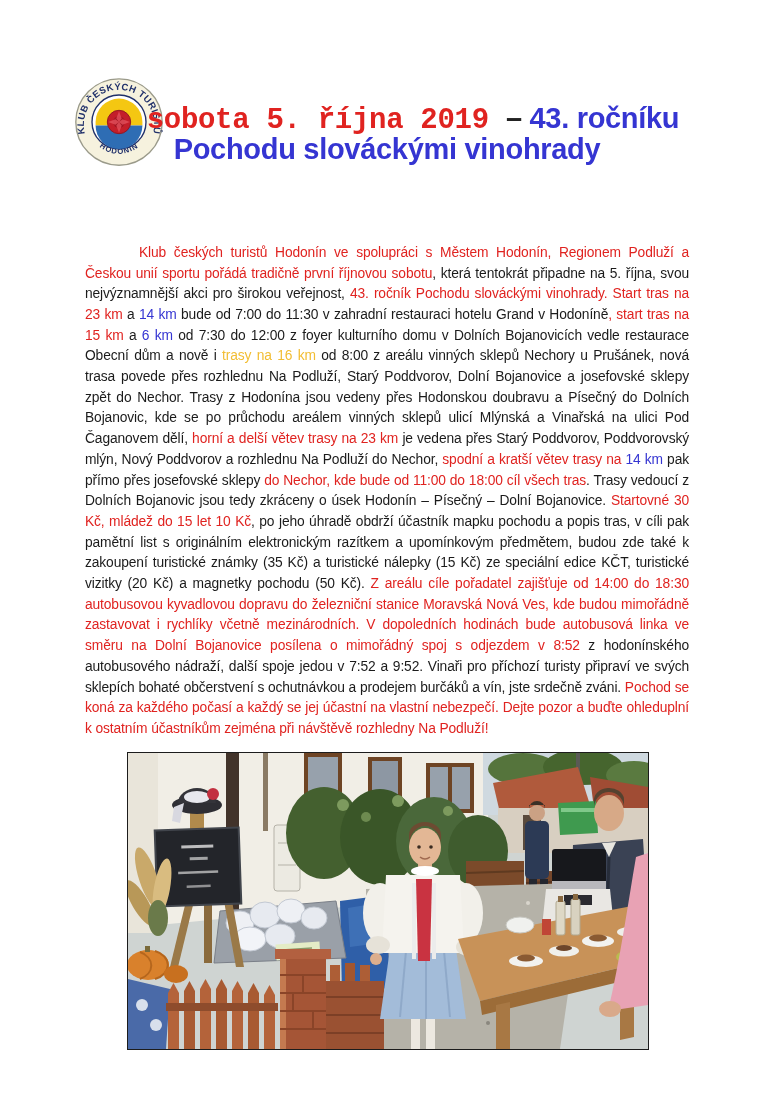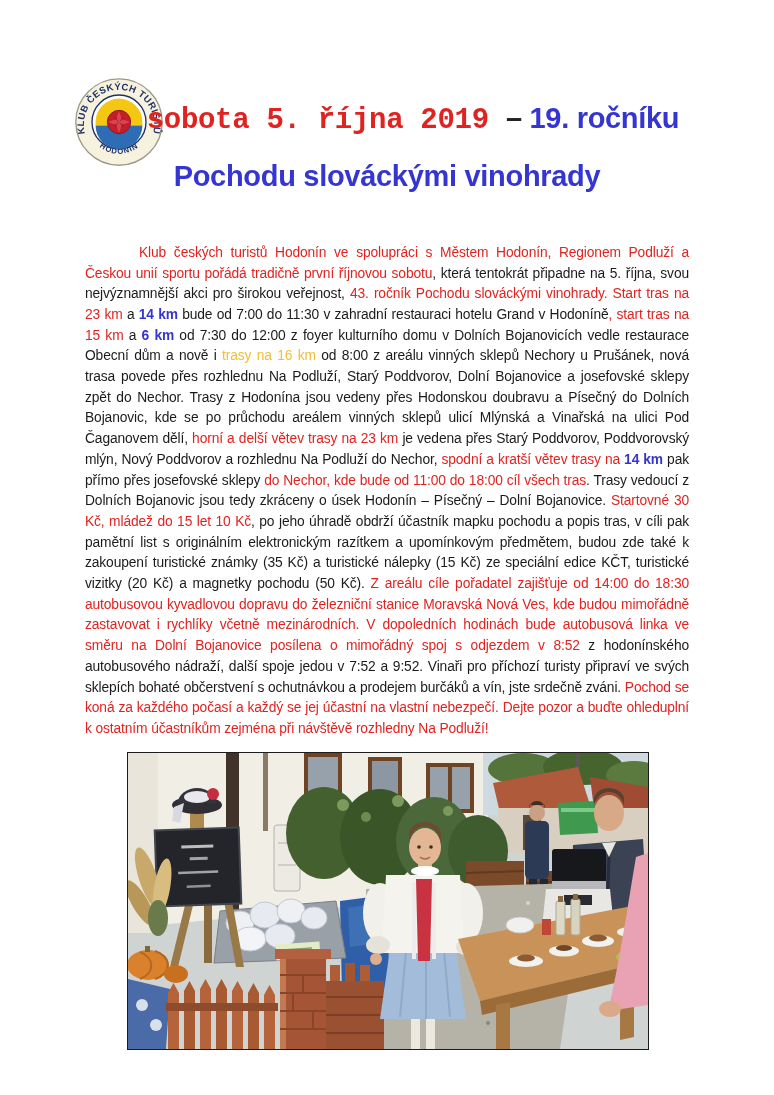--- a/index.html
+++ b/index.html
@@ -7,29 +7,29 @@
   }
   html,body{margin:0;padding:0;}
   body{
     width:774px;height:1095px;background:#ffffff;position:relative;overflow:hidden;
     font-family:"Liberation Sans",sans-serif;
   }
   .logo{position:absolute;left:74px;top:77px;width:90px;height:90px;}
   .headline{position:absolute;left:0;top:104px;width:774px;text-align:center;
     font-weight:bold;font-size:29px;letter-spacing:-0.3px;line-height:1.0;}
   .headline .line1{padding-left:52px;white-space:nowrap;}
-  .headline .line2{margin-top:27px;color:var(--blue);white-space:nowrap;}
+  .headline .line2{color:var(--blue);white-space:nowrap;}
   .h-red{color:var(--red);font-family:Liberation Mono, monospace;} .h-dark{color:#222;} .h-blue{color:var(--blue);}
   .article{
     position:absolute;left:85px;top:229px;width:604px;
     font-size:13.8px;letter-spacing:-0.12px;line-height:20.7px;
     text-align:justify;text-indent:54px;color:var(--ink);
   }
   .s-red{color:var(--red);font-weight:normal;}
-  .s-blue{color:var(--blue);font-weight:bold;}
+  .s-blue{color:var(--blue);font-weight:normal;}
   .s-yellow{color:var(--yellow);font-weight:normal;}
   .s-bold{color:var(--ink);font-weight:normal;}
   .s-plain{color:var(--ink);font-weight:normal;}
   .photo{
     position:absolute;left:127px;top:752px;width:520px;height:296px;
     border:1px solid #1c1c1c;background:#cfd4d2;
   }
   .photo svg{display:block;}
 </style>
 </head>
@@ -52,21 +52,21 @@
     <path d="M 24,50 A 26,26 0 0 1 76,50 L 76,54 L 24,54 Z" fill="#f4c712"></path>
     <path d="M 24,54 L 76,54 A 26,26 0 0 1 24,54 Z" fill="#2e6db4"></path>
     <circle cx="50" cy="50" r="13" fill="#c41e2a" stroke="#8e1420" stroke-width="1"></circle>
     <circle cx="50" cy="50" r="6.5" fill="#a31522"></circle>
     <path d="M50,38 L53,46 L50,50 L47,46 Z M62,50 L54,53 L50,50 L54,47 Z M50,62 L47,54 L50,50 L53,54 Z M38,50 L46,47 L50,50 L46,53 Z" fill="#e2505c" opacity="0.8"></path>
   </svg>
 </div>
 
 <div class="headline">
   <div class="line1">
-    <span class="h-red">sobota 5. října 2019 </span><span class="h-dark">– </span><span class="h-blue">19. ročníku</span>
+    <span class="h-red">sobota 5. října 2019 </span><span class="h-dark">– </span><span class="h-blue">43. ročníku</span>
   </div>
   <div class="line2">Pochodu slováckými vinohrady</div>
 </div>
 
 <p class="article"><span class="s-red">Klub českých turistů Hodonín ve spolupráci s Městem Hodonín, Regionem Podluží a Českou unií sportu pořádá tradičně první říjnovou sobotu</span><span class="s-plain">, která tentokrát připadne na </span><span class="s-bold">5. října</span><span class="s-plain">, </span><span class="s-bold">svou nejvýznamnější akci pro širokou veřejnost, </span><span class="s-red">43. ročník Pochodu slováckými vinohrady. Start tras na 23 km</span><span class="s-plain"> a </span><span class="s-blue">14 km</span><span class="s-plain"> bude </span><span class="s-bold">od 7:00 do 11:30 v zahradní restauraci hotelu Grand v Hodoníně</span><span class="s-red">, start tras na 15 km</span><span class="s-plain"> a </span><span class="s-blue">6 km</span><span class="s-bold"> od 7:30 do 12:00 z foyer kulturního domu v Dolních Bojanovicích vedle restaurace Obecní dům</span><span class="s-plain"> a </span><span class="s-bold">nově i </span><span class="s-yellow">trasy na 16 km</span><span class="s-bold"> od 8:00 z areálu vinných sklepů Nechory u Prušánek,</span><span class="s-plain"> nová trasa povede </span><span class="s-bold">přes rozhlednu Na Podluží, Starý Poddvorov, Dolní Bojanovice a josefovské sklepy zpět do Nechor. Trasy z Hodonína</span><span class="s-plain"> jsou vedeny </span><span class="s-bold">přes Hodonskou doubravu a Písečný do Dolních Bojanovic,</span><span class="s-plain"> kde se </span><span class="s-bold">po průchodu areálem vinných sklepů ulicí Mlýnská a Vinařská na ulici Pod Čaganovem dělí,</span><span class="s-red"> horní a delší větev trasy na 23 km</span><span class="s-plain"> je vedena </span><span class="s-bold">přes Starý Poddvorov, Poddvorovský mlýn, Nový Poddvorov a rozhlednu Na Podluží do Nechor, </span><span class="s-red">spodní a kratší větev trasy na </span><span class="s-blue">14 km</span><span class="s-plain"> pak přímo </span><span class="s-bold">přes josefovské sklepy </span><span class="s-red">do Nechor, kde bude od 11:00 do 18:00 cíl všech tras</span><span class="s-bold">. Trasy vedoucí z Dolních Bojanovic jsou tedy zkráceny o úsek Hodonín – Písečný – Dolní Bojanovice. </span><span class="s-red">Startovné 30 Kč, mládež do 15 let 10 Kč</span><span class="s-plain">, po jeho úhradě obdrží účastník mapku pochodu a popis tras, </span><span class="s-bold">v cíli </span><span class="s-plain">pak </span><span class="s-bold">pamětní list s originálním elektronickým razítkem a upomínkovým předmětem</span><span class="s-plain">, budou zde také </span><span class="s-bold">k zakoupení turistické známky (35 Kč) a turistické nálepky (15 Kč) ze speciální edice KČT, turistické vizitky (20 Kč) a magnetky pochodu (50 Kč). </span><span class="s-red">Z areálu cíle pořadatel zajišťuje od 14:00 do 18:30 autobusovou kyvadlovou dopravu do železniční stanice Moravská Nová Ves, kde budou mimořádně zastavovat i rychlíky včetně mezinárodních. V dopoledních hodinách bude autobusová linka ve směru na Dolní Bojanovice posílena o mimořádný spoj s odjezdem v 8:52</span><span class="s-bold"> z hodonínského autobusového nádraží, další spoje jedou v 7:52 a 9:52. Vinaři pro příchozí turisty připraví ve svých sklepích bohaté občerstvení s ochutnávkou a prodejem burčáků a vín, jste srdečně zváni. </span><span class="s-red">Pochod se koná za každého počasí a každý se jej účastní na vlastní nebezpečí. Dejte pozor a buďte ohleduplní k ostatním účastníkům zejména při návštěvě rozhledny Na Podluží!</span></p>
 
 <div class="photo">
 <svg viewBox="0 0 520 296" width="520" height="296">
 
   <g>

